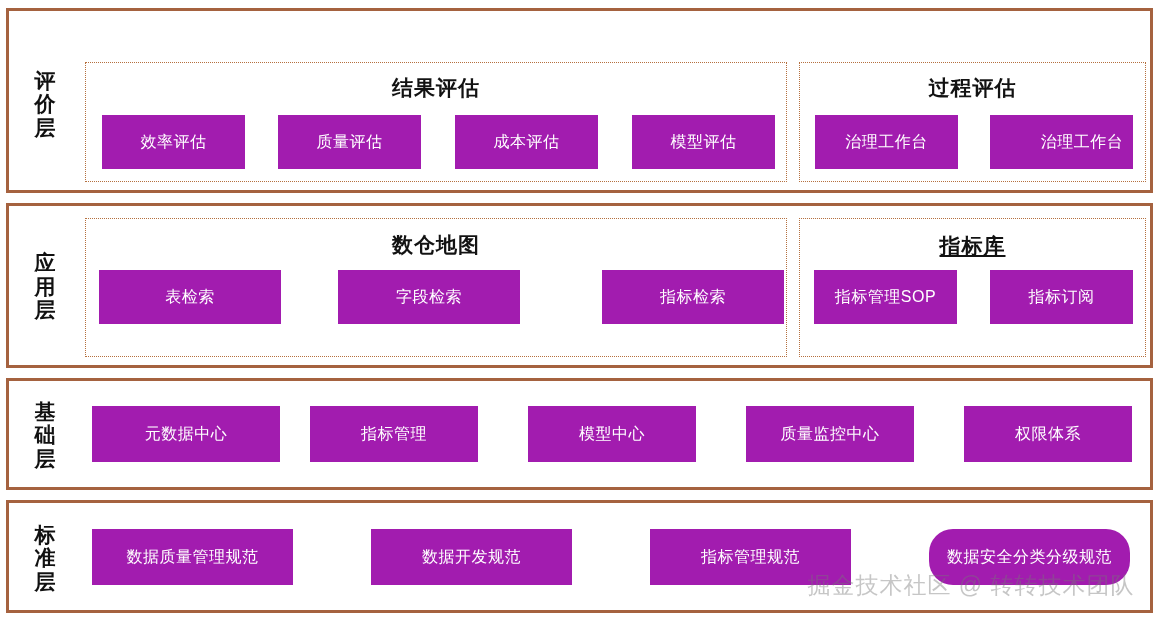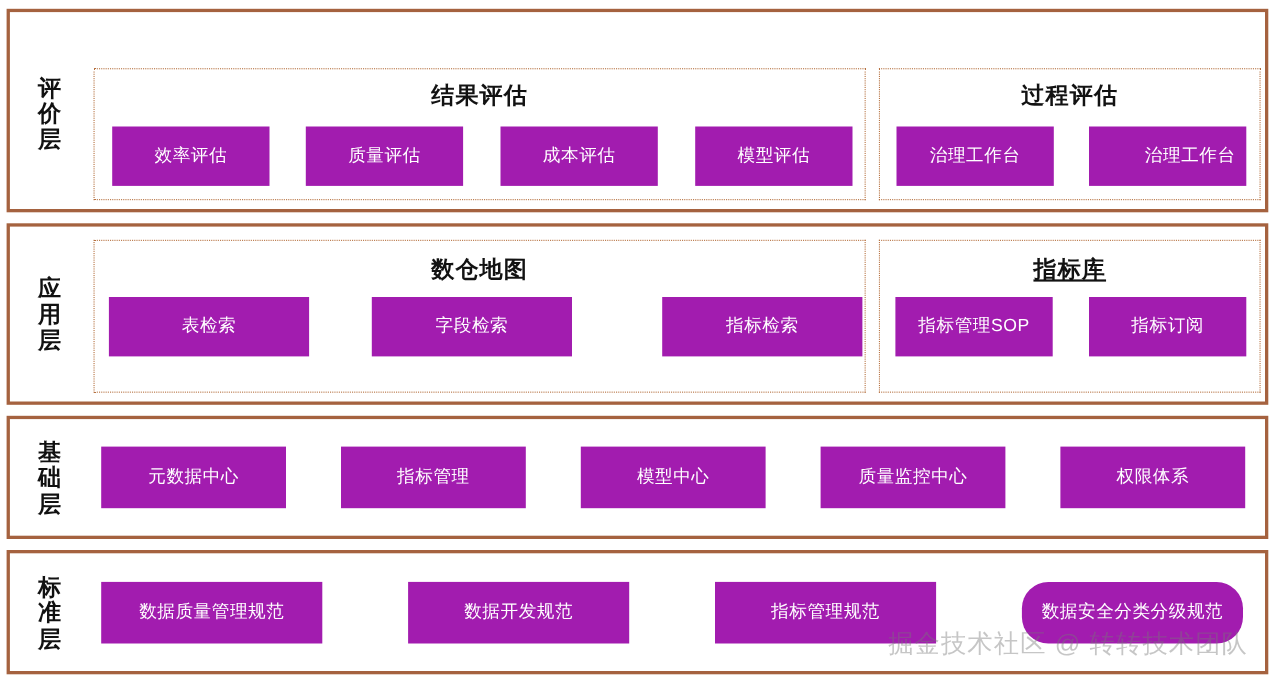--- a/index.html
+++ b/index.html
@@ -167,21 +167,21 @@
       <div class="item" style="left:190px; top:51px; width:143px; height:54px;">指标订阅</div>
     </div>
   </div>
 
   <div class="layer l3">
     <div class="layer-label">
       <span>基</span>
       <span>础</span>
       <span>层</span>
     </div>
-    <div class="item" style="left:83px; top:25px; width:168px; height:56px;">元数据中心</div>
+    <div class="item" style="left:83px; top:25px; width:188px; height:56px;">元数据中心</div>
     <div class="item" style="left:301px; top:25px; width:168px; height:56px;">指标管理</div>
     <div class="item" style="left:519px; top:25px; width:168px; height:56px;">模型中心</div>
     <div class="item" style="left:737px; top:25px; width:168px; height:56px;">质量监控中心</div>
     <div class="item" style="left:955px; top:25px; width:168px; height:56px;">权限体系</div>
   </div>
 
   <div class="layer l4">
     <div class="layer-label">
       <span>标</span>
       <span>准</span>

